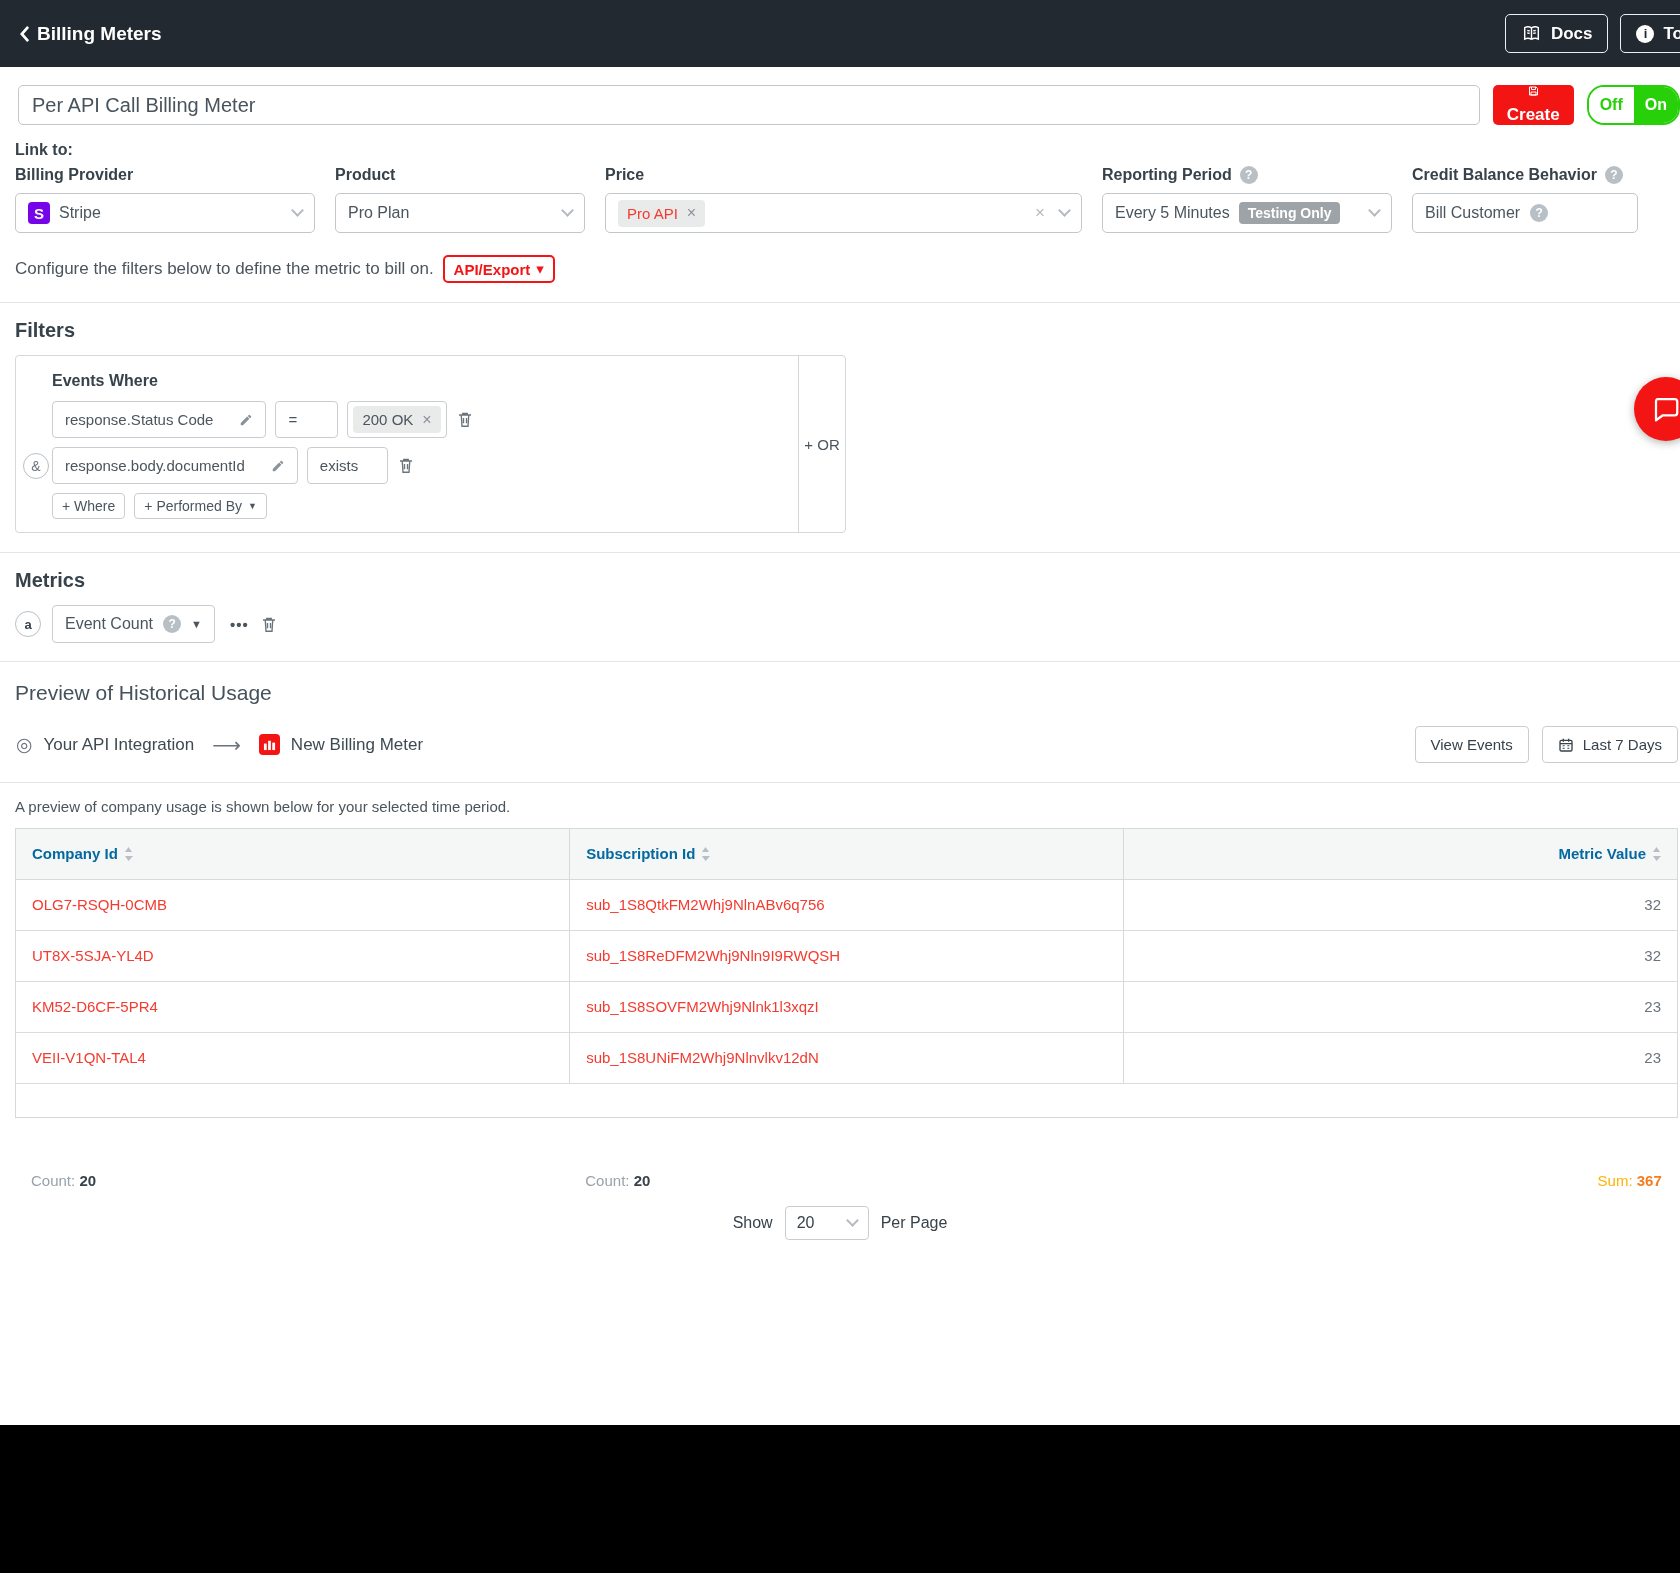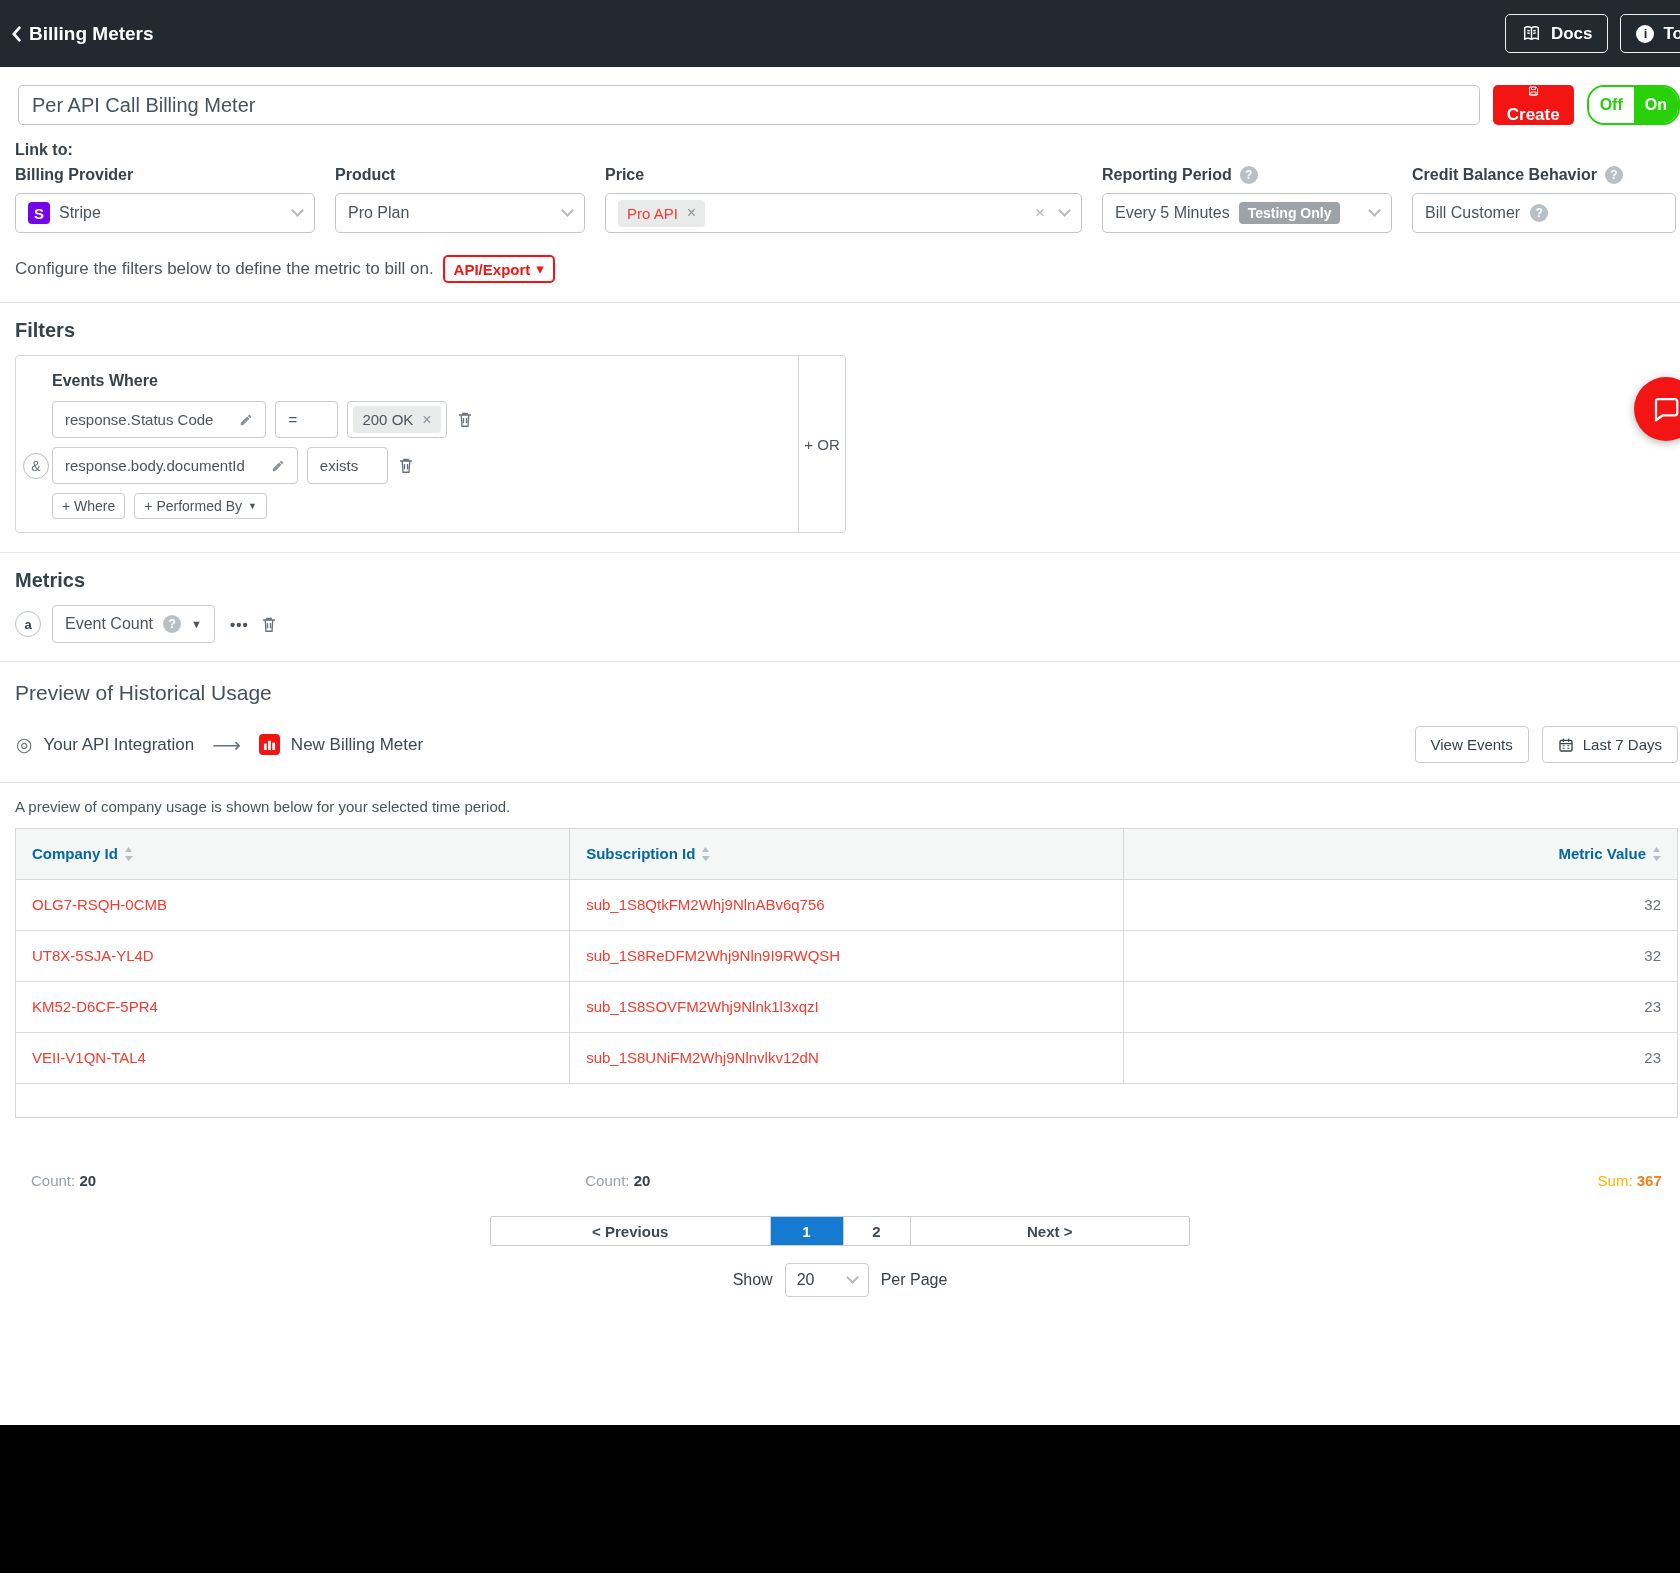--- a/index.html
+++ b/index.html
@@ -3,21 +3,21 @@
 <meta charset="utf-8">
 <style>
   * { box-sizing: border-box; }
   body {
     margin: 0; width: 1680px; height: 1573px; background: #000;
     font-family: "Liberation Sans", "DejaVu Sans", sans-serif;
     overflow: hidden; position: relative;
   }
   
   .topbar { height: 67px; background: #232930; display: flex; align-items: center; position: relative; color: #fff; }
-  .back { display: flex; align-items: center; gap: 7px; padding-left: 11px; cursor: pointer; }
+  .back { display: flex; align-items: center; gap: 7px; padding-left: 19px; cursor: pointer; }
   .back .bt { font-size: 19px; font-weight: 700; }
   .topbar-right { position: absolute; right: -36px; top: 14px; display: flex; gap: 12px; }
   .tb-btn { display: flex; align-items: center; gap: 9px; height: 39px; padding: 0 15px; background: transparent;
     border: 1px solid #eef1f2; border-radius: 5px; color: #fff; font-size: 17px; font-weight: 700; font-family: inherit; cursor: pointer; }
   .info-dot { width: 18px; height: 18px; border-radius: 50%; background: #fff; color: #232930; font-size: 13px;
     font-weight: 700; display: flex; align-items: center; justify-content: center; }
   
   main { background: #fff; height: 1358px; }
   .title-row { display: flex; gap: 13px; padding: 18px 0 0 18px; align-items: center; }
   .name-input { flex: 1; height: 40px; border: 1px solid #c2c7cb; border-radius: 5px; font-size: 20px; color: #49535c;
@@ -26,21 +26,21 @@
     border: none; border-radius: 5px; color: #fff; font-size: 17px; font-weight: 700; font-family: inherit; cursor: pointer; flex-direction: column; }
   .toggle { display: flex; height: 40px; border: 2px solid #28d00a; border-radius: 17px; overflow: hidden; }
   .toggle span { display: flex; align-items: center; padding: 0 11px; font-size: 16px; font-weight: 700; cursor: pointer; }
   .toggle .off { background: #fff; color: #28d00a; }
   .toggle .on  { background: #28d00a; color: #fff; }
   .linkto { padding-left: 15px; margin-top: 16px; font-weight: 700; font-size: 16px; color: #37424b; }
   .fields { display: flex; gap: 20px; padding-left: 15px; margin-top: 7px; }
   .flabel { font-weight: 700; font-size: 16px; color: #37424b; display: flex; align-items: center; gap: 8px; margin-bottom: 9px; }
   .select { height: 40px; border: 1px solid #c2c7cb; border-radius: 5px; display: flex; align-items: center;
     padding: 0 12px; font-size: 16px; color: #4b555e; background: #fff; cursor: pointer; }
-  .w-bp { width: 300px; } .w-pr { width: 250px; } .w-price { width: 477px; } .w-rp { width: 290px; } .w-cb { width: 264px; text-align: center; }
+  .w-bp { width: 300px; } .w-pr { width: 250px; } .w-price { width: 477px; } .w-rp { width: 290px; } .w-cb { width: 226px; text-align: center; }
   .chev { width: 9px; height: 9px; border-right: 2px solid #b4bac0; border-bottom: 2px solid #b4bac0;
     transform: rotate(45deg); margin-top: -5px; flex-shrink: 0; }
   .ml-auto { margin-left: auto; }
   .stripe-ic { width: 22px; height: 22px; border-radius: 4px; background: #7505e8; color: #fff; font-weight: 700;
     font-size: 15px; display: flex; align-items: center; justify-content: center; margin-right: 9px; }
   .chip { background: #e9eaea; border-radius: 4px; padding: 5px 9px; display: inline-flex; align-items: center; gap: 9px; font-size: 15px; color: #4b555e; }
   .chip.red { color: #f43b30; }
   .chip .x { color: #8a9299; font-size: 16px; line-height: 1; cursor: pointer; }
   .badge { background: #9ea3a8; color: #fff; font-weight: 700; font-size: 14px; border-radius: 4px; padding: 3px 9px; margin-left: 9px; }
   .help { width: 18px; height: 18px; border-radius: 50%; background: #b9c0c5; color: #fff; font-size: 12px; font-weight: 700;
@@ -369,26 +369,20 @@
     <div class="cell">
       <span class="lab">Count:</span>
       <b>20</b>
     </div>
     <div class="cell sum">
       <span class="lab">Sum:</span>
       <b>367</b>
     </div>
   </div>
 
-  <div class="pager">
-    <div class="pg-prev">&lt; Previous</div>
-    <div class="pg-1">1</div>
-    <div class="pg-2">2</div>
-    <div class="pg-next">Next &gt;</div>
-  </div>
   <div class="show-row">
     <span>Show</span>
     <div class="show-sel">
       <span>20</span>
       <span class="chev ml-auto"></span>
     </div>
     <span>Per Page</span>
   </div>
 </main>
 

